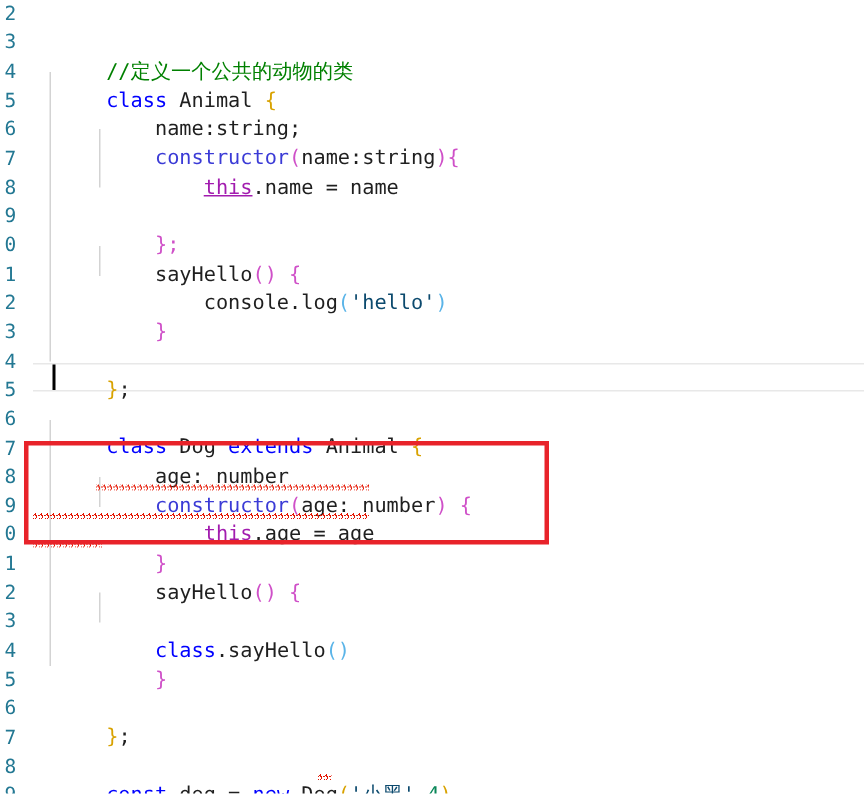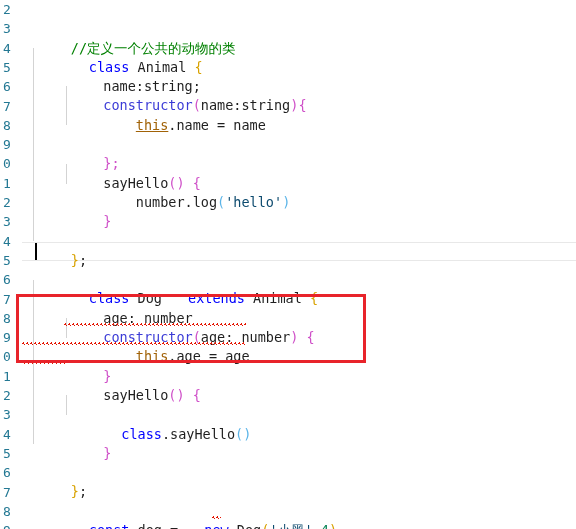--- a/index.html
+++ b/index.html
@@ -61,30 +61,30 @@
     left: 0;
     height: 19.3px;
     line-height: 19.3px;
     white-space: pre;
     font-family: "DejaVu Sans Mono", "Liberation Mono", monospace;
     font-size: 13.5px;
     color: #1f1f1f;
   }
 
   
-  .kw      { color: #0000ff; margin-left: 18px; }
+  .kw      { color: #0000ff; }
   .plain   { color: #1f1f1f; }
   .ctor    { color: #3b3bd6; }
   .str     { color: #0c4a6e; }
   .cmt     { color: #008000; }
   .num     { color: #098658; }
   .b-gold  { color: #d8a200; }
   .b-pink  { color: #cf50c8; }
   .b-blue  { color: #5ab4e8; }
-  .thisk   { color: #a16207; text-decoration: underline; }
+  .thisk   { color: #a21caf; text-decoration: underline; }
 
   
   .guide {
     position: absolute;
     width: 1px;
     background: #d3d3d3;
     z-index: 0;
   }
 
   
@@ -213,21 +213,21 @@
 
     <div class="cline" style="top:135.1px;">
       <span class="b-pink">    };</span>
     </div>
 
     <div class="cline" style="top:154.4px;">
       <span class="plain">    </span><span class="plain">sayHello</span><span class="b-pink">()</span><span class="b-pink"> {</span>
     </div>
 
     <div class="cline" style="top:173.7px;">
-      <span class="plain">        </span><span class="plain">number.log</span><span class="b-blue">(</span><span class="str">'hello'</span><span class="b-blue">)</span>
+      <span class="plain">        </span><span class="plain">console.log</span><span class="b-blue">(</span><span class="str">'hello'</span><span class="b-blue">)</span>
     </div>
 
     <div class="cline" style="top:193px;">
       <span class="b-pink">    }</span>
     </div>
 
     <div class="cline" style="top:212.3px;"></div>
 
     <div class="cline" style="top:231.6px;">
       <span class="b-gold">}</span><span class="plain">;</span>

